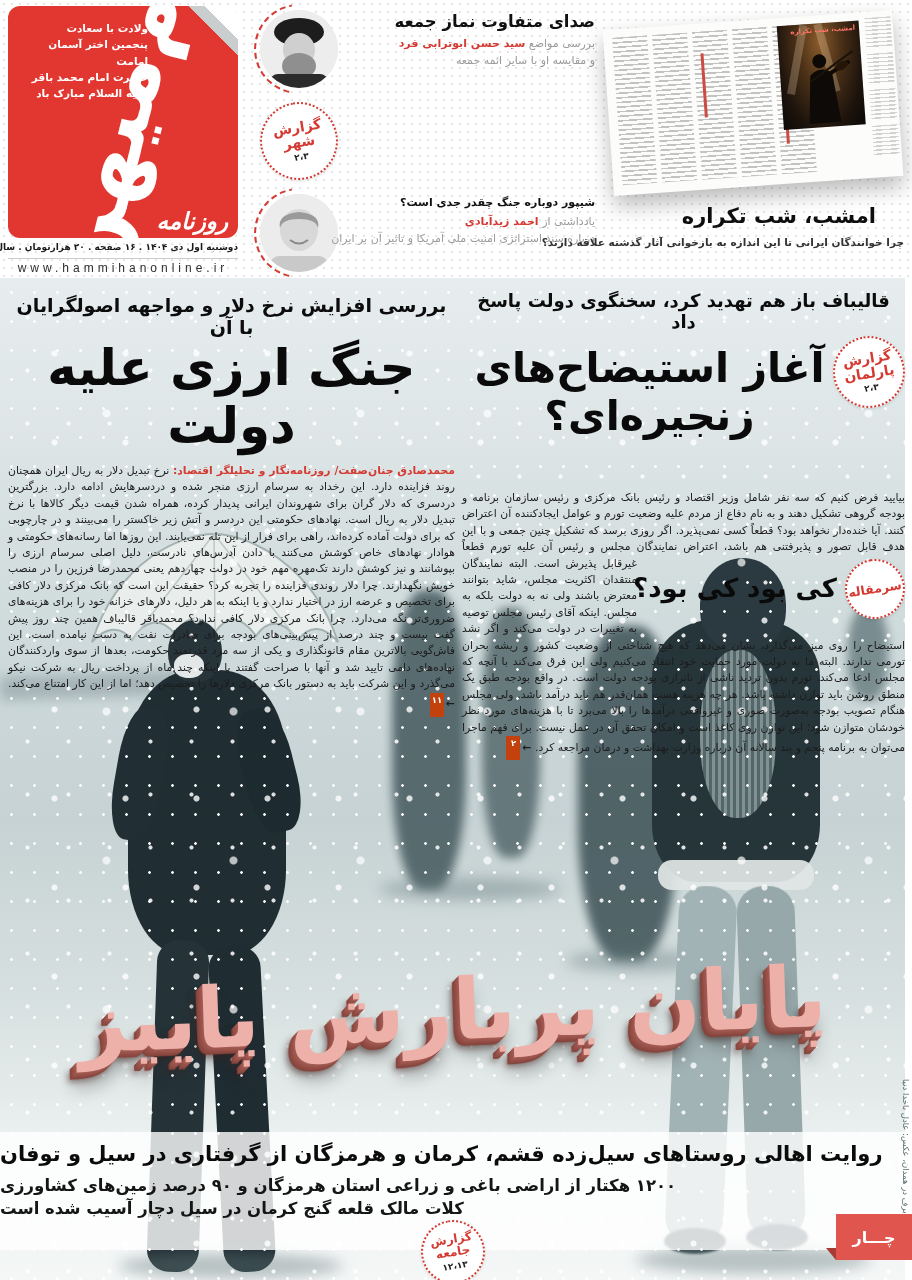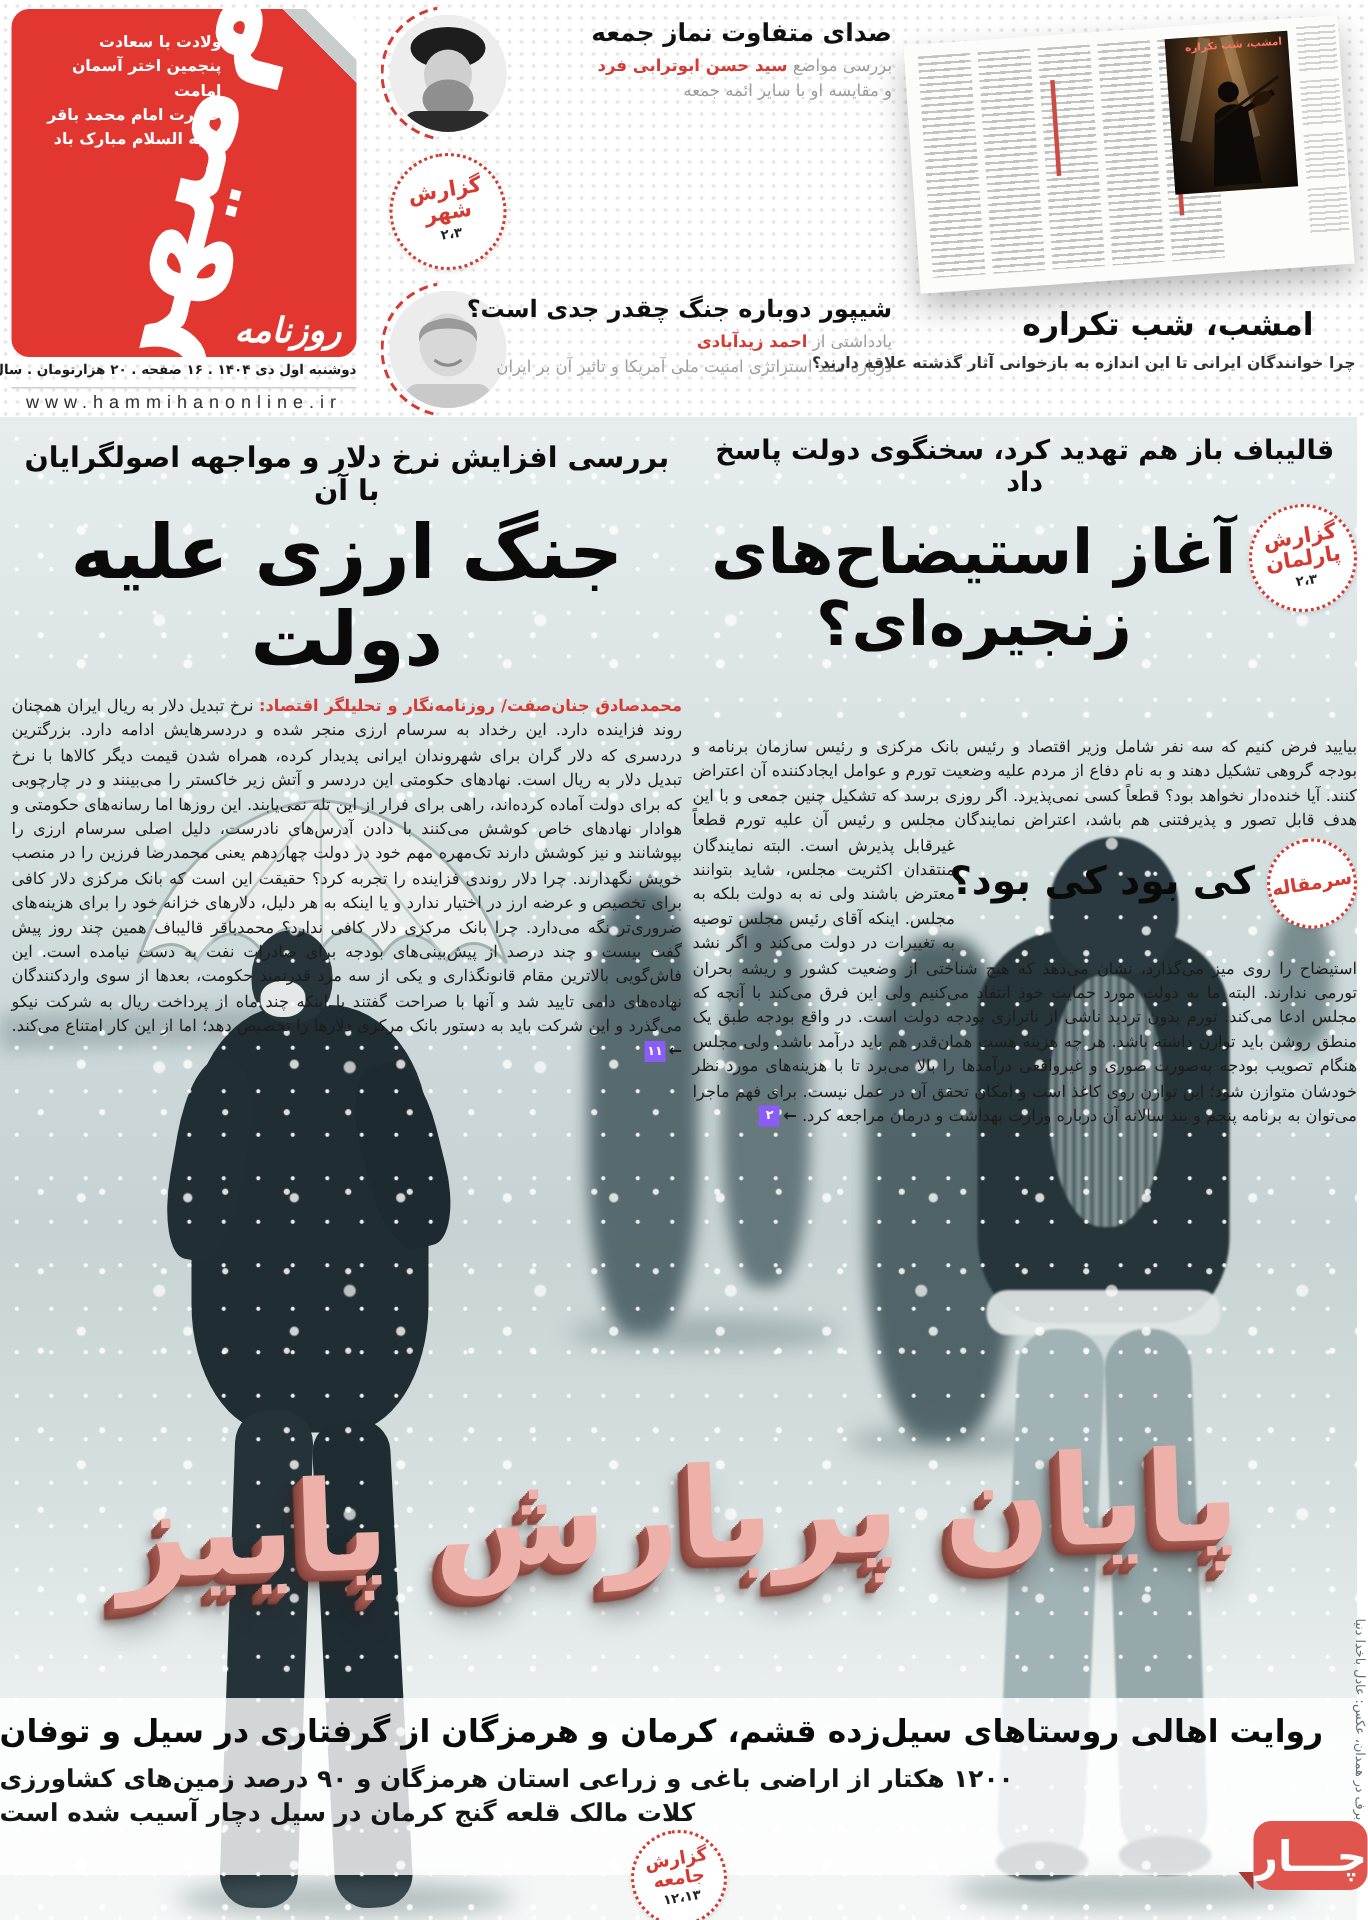--- a/index.html
+++ b/index.html
@@ -111,22 +111,22 @@
     background-size:23px 29px, 41px 53px, 71px 89px, 127px 149px;
     background-position:0 0, 7px 13px, 19px 31px, 43px 61px; }
 
   
   .lead-left { position:absolute; left:8px; top:294px; width:447px; direction:rtl; }
   .kicker { text-align:center; font-size:19px; font-weight:bold; color:#0c0c0c; }
   .headline-l { text-align:center; font-size:50px; font-weight:bold; color:#0a0a0a; line-height:1.15; margin-top:2px; }
   .body-txt { margin-top:8px; font-size:10.8px; line-height:1.52; text-align:justify; color:#1c1c1c; }
   .byline { color:#d43a31; font-weight:bold; }
   .jump { display:inline-flex; align-items:center; gap:2px; font-weight:bold; }
-  .pbox { display:inline-block; background:#8b5cf6; color:#fff; font-size:8.5px; font-weight:bold;
-    min-width:14px; height:14px; line-height:14px; text-align:center; }
+  .pbox { display:inline-block; background:#c2410c; color:#fff; font-size:8.5px; font-weight:bold;
+    min-width:14px; height:24px; line-height:14px; text-align:center; }
 
   .lead-right { position:absolute; left:462px; top:290px; width:443px; direction:rtl; }
   .kicker-r { text-align:center; font-size:18px; font-weight:bold; color:#0c0c0c; }
   .hrow { position:relative; margin-top:4px; min-height:74px; }
   .headline-r { position:absolute; right:68px; left:0; top:8px; text-align:center; font-size:41px;
     font-weight:bold; color:#0a0a0a; }
   .parl-badge { position:absolute; right:0; top:0; width:72px; height:72px; }
   .body-r { margin-top:80px; font-size:10.8px; line-height:1.52; text-align:justify; color:#1c1c1c; }
   .editorial { float:left; width:258px; margin:3px 10px 4px 0; display:flex; align-items:center;
     gap:8px; direction:rtl; }
@@ -147,21 +147,21 @@
   
   .band { position:absolute; left:0; top:1132px; width:905px; height:118px;
     background:rgba(255,255,255,.8); text-align:left; direction:rtl; }
   .band-h { margin-top:10px; font-size:21px; font-weight:bold; color:#0b0b0b; }
   .band-s1 { margin-top:10px; font-size:16.5px; font-weight:bold; color:#151515; }
   .band-s2 { margin-top:4px; font-size:16.5px; font-weight:bold; color:#151515; }
   .soc-badge { position:absolute; left:421px; top:1220px; width:64px; height:64px; }
   .soc-badge .b1 { font-size:12px; } .soc-badge .b2 { font-size:12px; }
 
   .corner-tag { position:absolute; left:836px; top:1214px; width:76px; height:46px; background:#e0564e;
-    color:#fff; font-size:28px; font-weight:bold; display:flex; align-items:center; justify-content:center;border-radius:12px; }
+    color:#fff; font-size:16px; font-weight:bold; display:flex; align-items:center; justify-content:center; }
   .corner-tag::before { content:""; position:absolute; left:-10px; bottom:0; border-style:solid;
     border-width:0 10px 12px 0; border-color:transparent #a83b35 transparent transparent; }
 
   .credit { position:absolute; right:1px; top:1078px; height:170px; writing-mode:vertical-rl;
     font-size:8.5px; color:#5d6d6e; letter-spacing:.3px; }
   .credit .mark { color:#d43a31; font-size:9px; }
 </style>
 </head>
 <body>
 
@@ -222,21 +222,21 @@
         <div class="t-media">
           <svg width="78" height="78" viewBox="0 0 78 78">
             <rect width="78" height="78" fill="#ececec"></rect>
             <ellipse cx="39" cy="36" rx="19" ry="21" fill="#d8d8d8"></ellipse>
             <path d="M20,34 q-3,-14 19,-16 q22,2 19,16 q-2,-9 -19,-9 q-17,0 -19,9 Z" fill="#9a9a9a"></path>
             <path d="M30,46 q9,7 18,0" stroke="#8a8a8a" stroke-width="2" fill="none"></path>
             <rect x="10" y="62" width="58" height="18" rx="9" fill="#c9c9c9"></rect>
           </svg>
         </div>
         <div class="t-text">
-          <div class="t-title" style="font-size:16px;">شیپور دوباره جنگ چقدر جدی است؟</div>
+          <div class="t-title" style="font-size:11px;">شیپور دوباره جنگ چقدر جدی است؟</div>
           <div class="t-sub">
             <span>یادداشتی از</span>
             <span class="t-name">احمد زیدآبادی</span><br>
             <span>درباره سند استراتژی امنیت ملی آمریکا و تاثیر آن بر ایران</span>
           </div>
         </div>
       </div>
     </div>
 
     <div class="culture">

